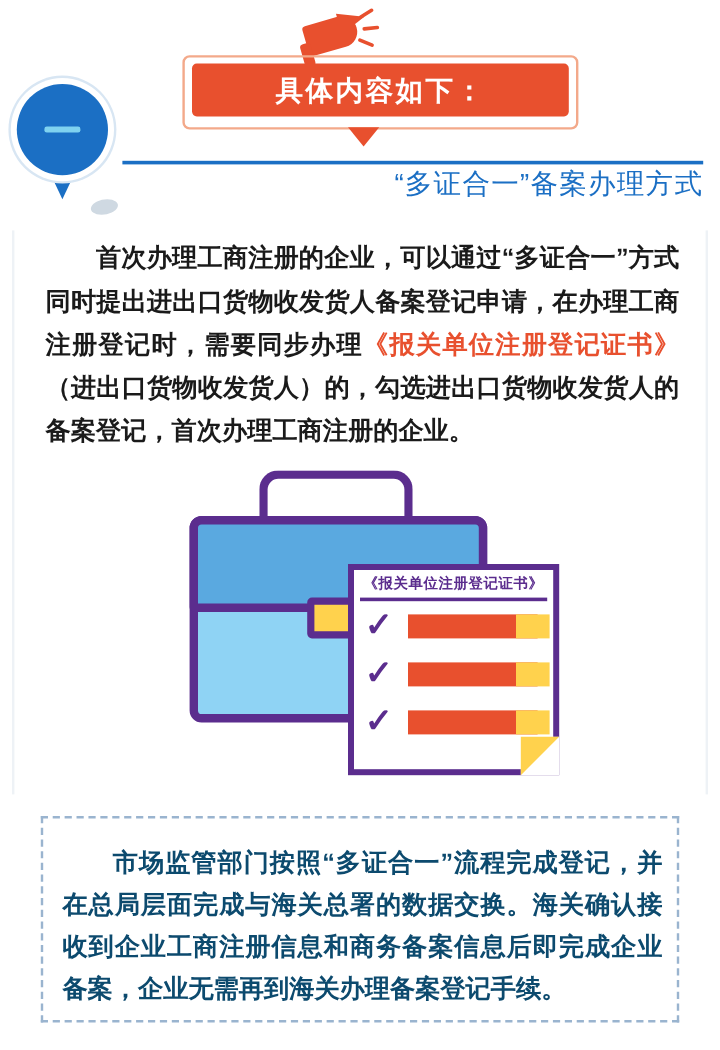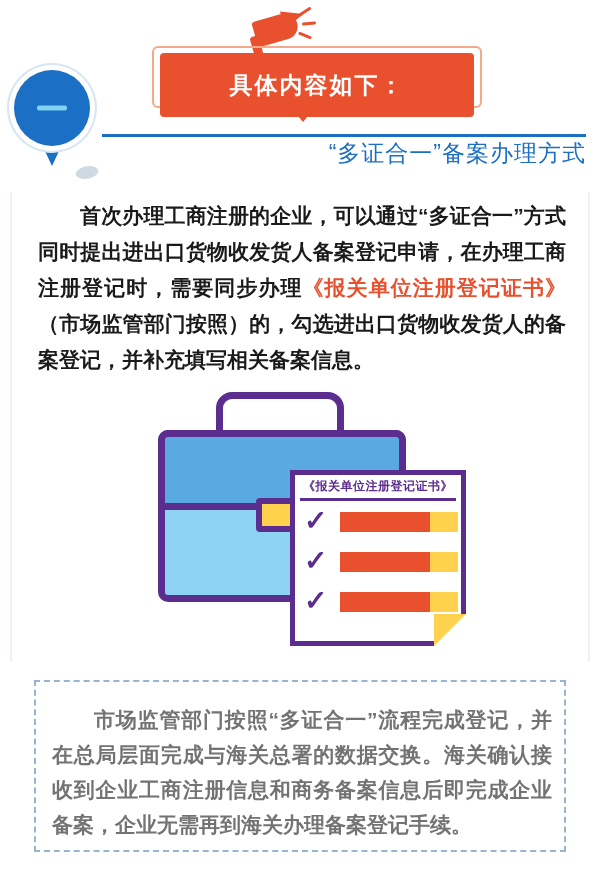--- a/index.html
+++ b/index.html
@@ -143,21 +143,21 @@
     height: 62px;
     border: 2px solid #f3a98a;
     border-radius: 6px;
     box-sizing: border-box;
   }
   .ribbon-fill {
     position: absolute;
     left: 8px;
     top: 7px;
     width: 314px;
-    height: 64px;
+    height: 44px;
     background: #e8502e;
     border-radius: 4px;
     display: flex;
     align-items: center;
     justify-content: center;
   }
   .ribbon-text {
     color: #ffffff;
     font-size: 23px;
     font-weight: bold;
@@ -358,21 +358,21 @@
     border: 2px dashed #9ab4cf;
     box-sizing: border-box;
   }
   .para-box {
     position: absolute;
     left: 52px;
     top: 702px;
     width: 500px;
     font-size: 21px;
     line-height: 35px;
-    color: #737373;
+    color: #0c4a6e;
     text-align: justify;
     text-indent: 2em;
     font-weight: bold;
   }
 
   
   .side-rule-left {
     position: absolute;
     left: 10px;
     top: 192px;
@@ -420,21 +420,21 @@
         <span class="ribbon-text">具体内容如下：</span>
       </div>
       <div class="ribbon-notch-outline"></div>
       <div class="ribbon-notch"></div>
     </div>
 
     <div class="title-rule"></div>
     <div class="section-title">“多证合一”备案办理方式</div>
   </div>
 
-  <div class="para-main"><span>首次办理工商注册的企业，可以通过“多证合一”方式同时提出进出口货物收发货人备案登记申请，在办理工商注册登记时，需要同步办理</span><span class="hl">《报关单位注册登记证书》</span><span>（市场监管部门按照）的，勾选进出口货物收发货人的备案登记，并补充填写相关备案信息。</span></div>
+  <div class="para-main"><span>首次办理工商注册的企业，可以通过“多证合一”方式同时提出进出口货物收发货人备案登记申请，在办理工商注册登记时，需要同步办理</span><span class="hl">《报关单位注册登记证书》</span><span>（进出口货物收发货人）的，勾选进出口货物收发货人的备案登记，首次办理工商注册的企业。</span></div>
 
   <div class="illus">
     <div class="bag-handle"></div>
     <div class="bag-body"></div>
     <div class="bag-flap"></div>
     <div class="bag-lock"></div>
 
     <div class="doc"></div>
     <div class="doc-title">《报关单位注册登记证书》</div>
     <div class="doc-underline"></div>

